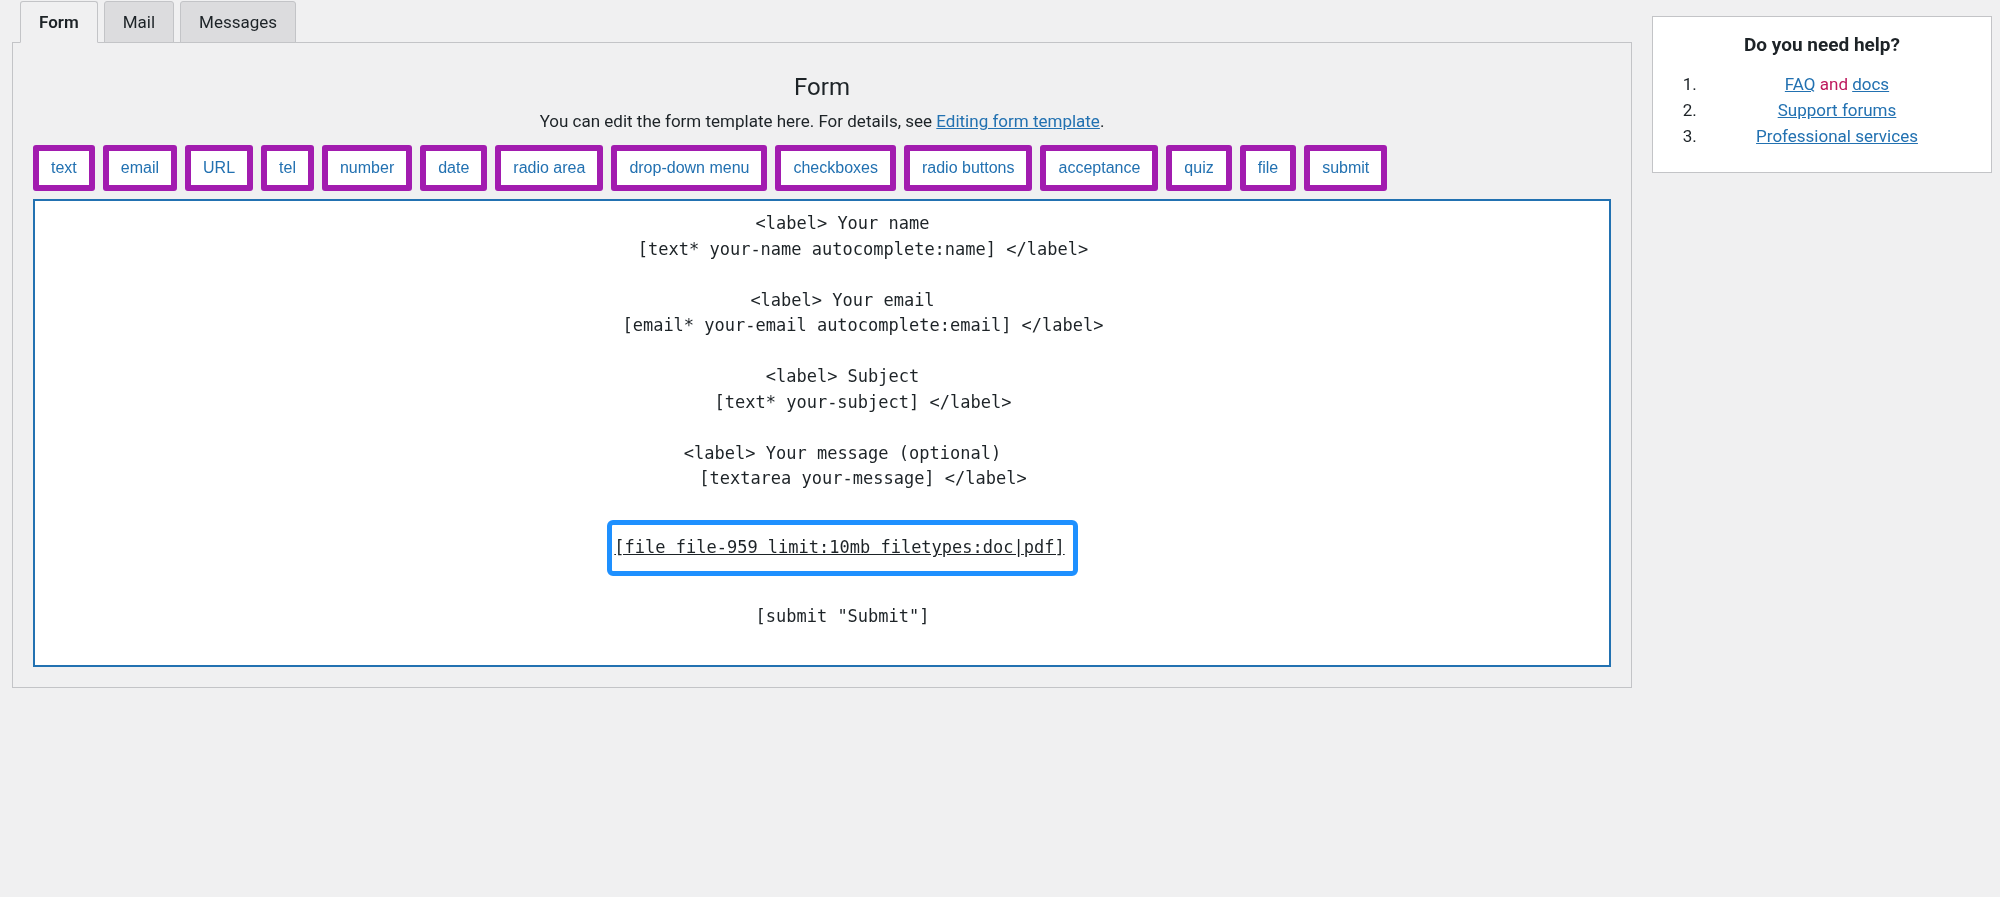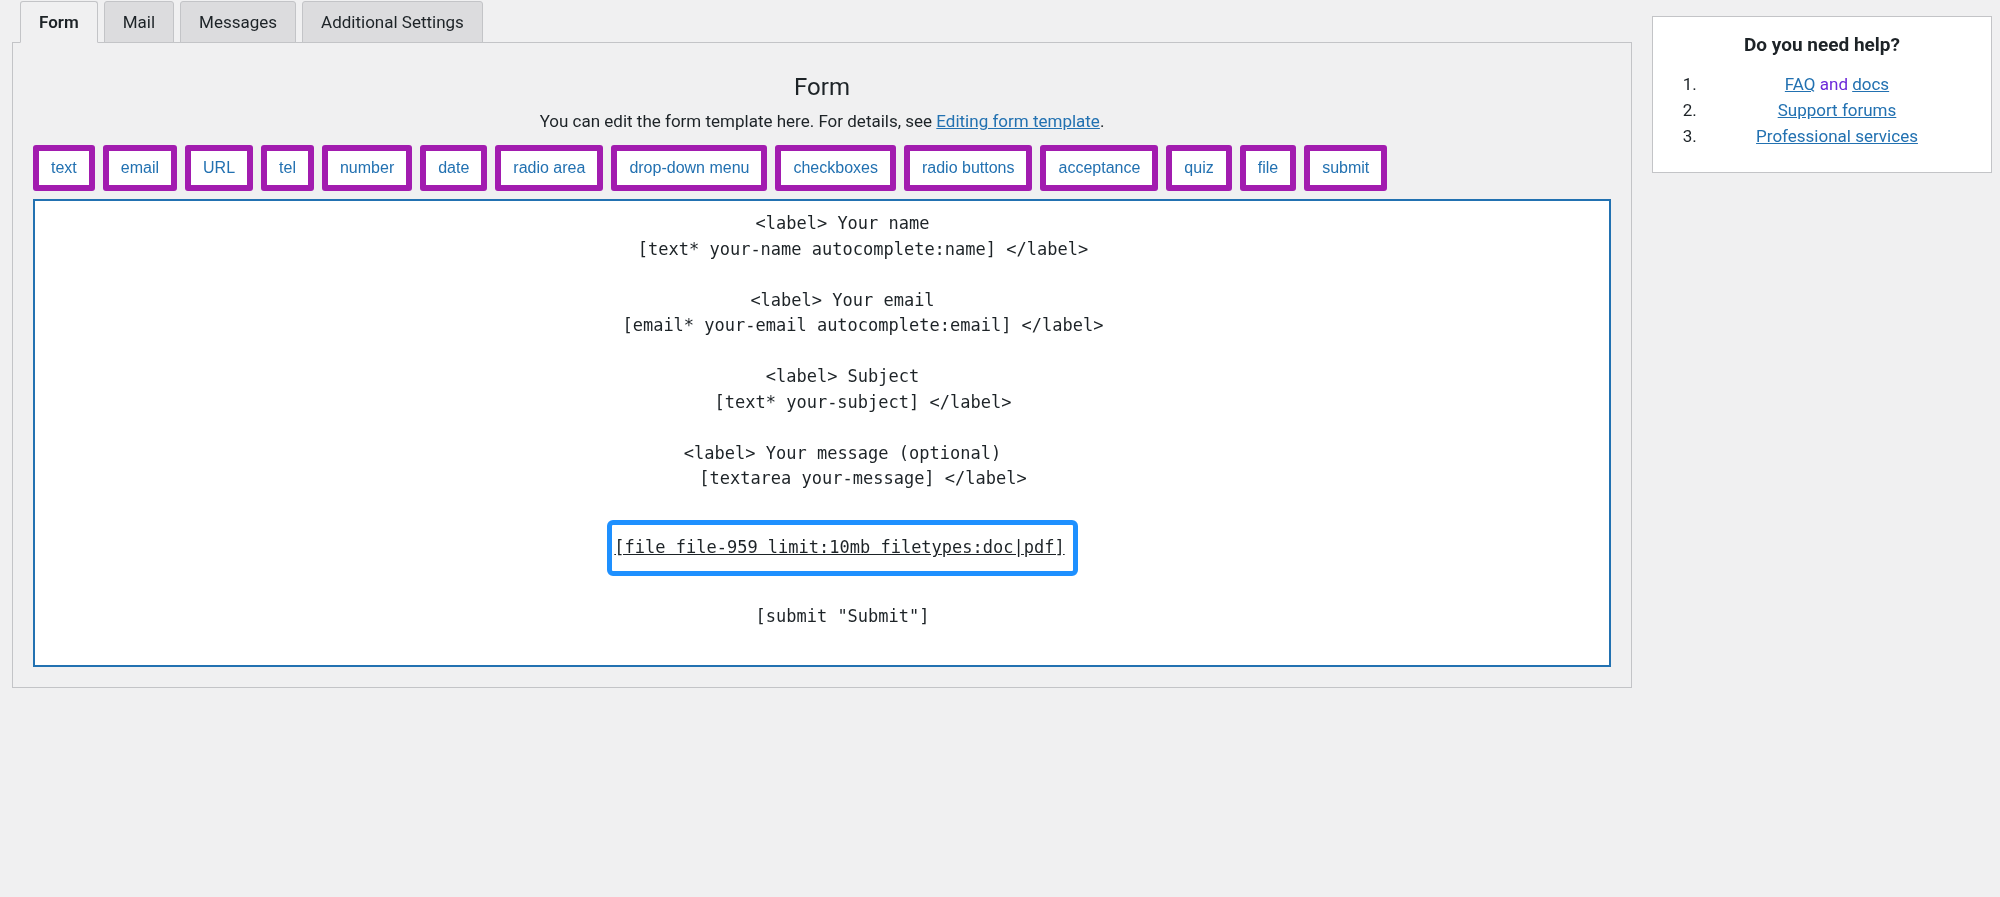--- a/index.html
+++ b/index.html
@@ -120,32 +120,31 @@
     padding: 16px 18px 20px 18px;
   }
   .postbox h3 {
     margin: 0 0 18px 0;
     font-size: 19px;
     font-weight: 700;
   }
   .postbox p { margin: 0 0 14px 0; font-size: 17px; line-height: 1.5; }
   .postbox ol { margin: 0; padding-left: 30px; font-size: 17px; }
   .postbox ol li { margin-bottom: 6px; }
-  .postbox .and { text-decoration: none; color: #6d28d9; }
+  .postbox .and { text-decoration: none; color: #be185d; }
 </style>
 </head>
 <body>
 
 <div class="wrap">
   <div class="main-col">
     <div class="tab-row" id="tab-row">
         <div class="tab active">Form</div>
         <div class="tab">Mail</div>
         <div class="tab">Messages</div>
-        <div class="tab">Additional Settings</div>
       </div>
     <div class="panel">
       <h2>Form</h2>
       <p class="desc">
         <span>You can edit the form template here. For details, see </span><a href="#">Editing form template</a><span>.</span>
       </p>
       <div class="tag-row" id="tag-row">
           <button type="button" class="tag-btn">text</button>
           <button type="button" class="tag-btn">email</button>
           <button type="button" class="tag-btn">URL</button>

